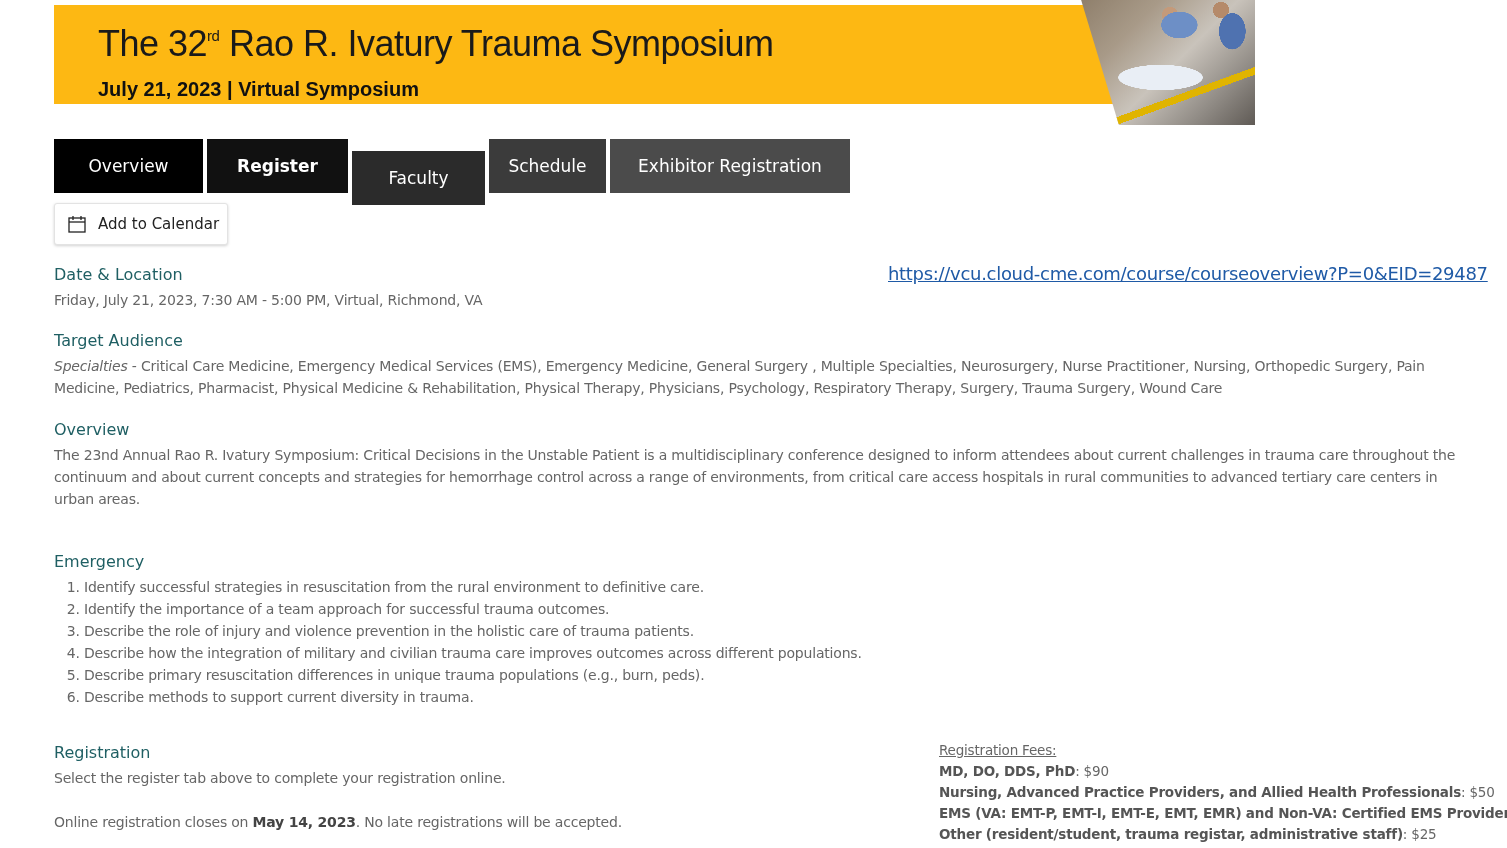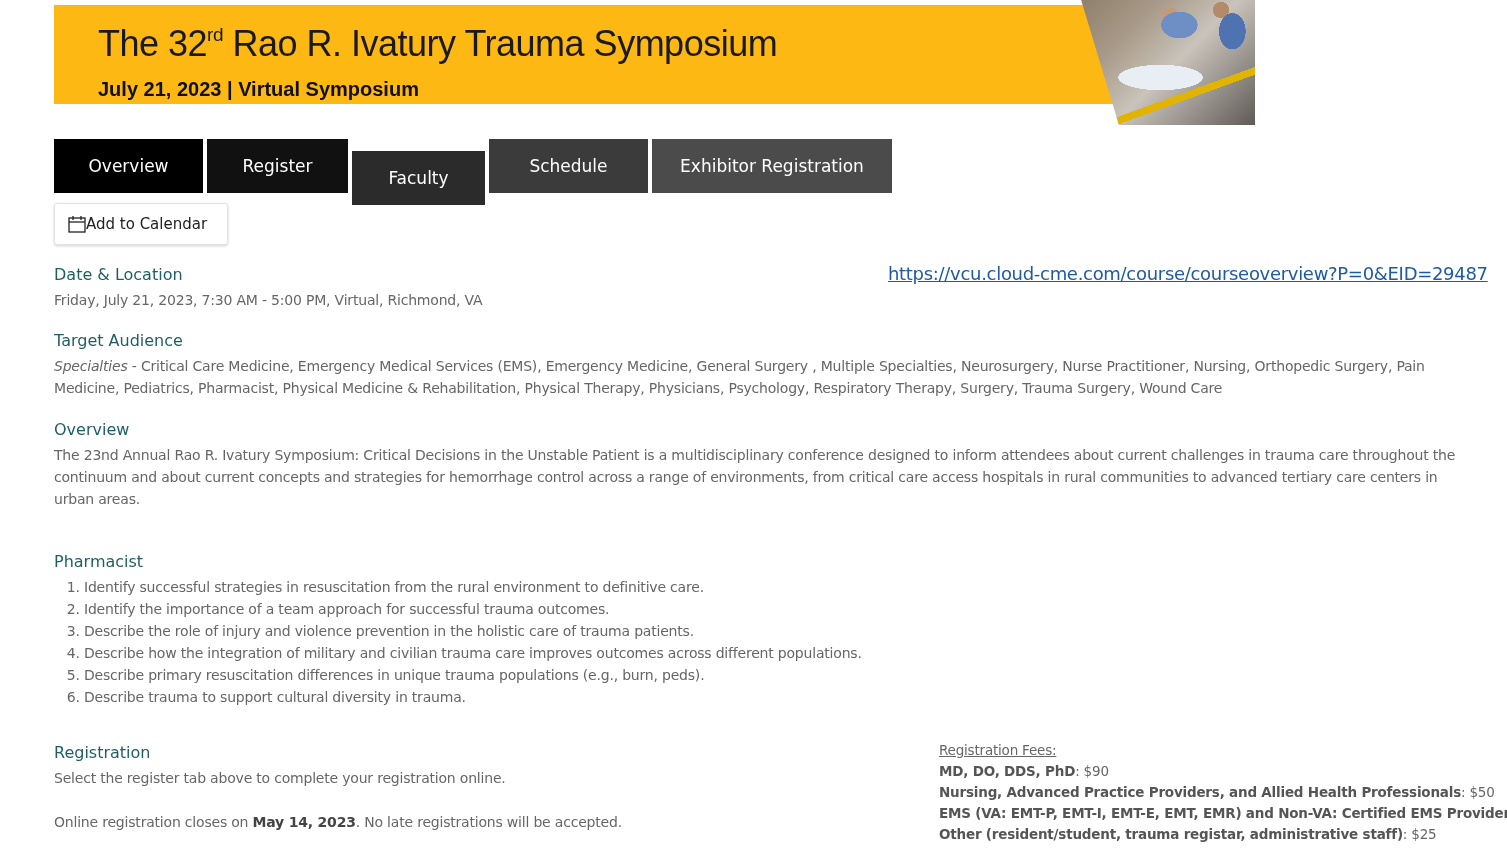--- a/index.html
+++ b/index.html
@@ -15,40 +15,40 @@
       radial-gradient(ellipse 30px 22px at 60% 20%, #6d8fc6 0 60%, transparent 61%),
       radial-gradient(ellipse 22px 30px at 88% 25%, #4f72b0 0 60%, transparent 61%),
       radial-gradient(circle 9px at 55% 12%, #c49a7a 0 90%, transparent 91%),
       radial-gradient(circle 9px at 82% 8%, #b58a6a 0 90%, transparent 91%),
       radial-gradient(ellipse 60px 18px at 50% 62%, #e9eef5 0 70%, transparent 71%),
       linear-gradient(160deg, transparent 70%, #e0b400 70% 74%, transparent 74%),
       linear-gradient(135deg, #8a7a66 0%, #a89a88 30%, #c9c3bb 55%, #8f8a84 80%, #5f5a55 100%);
   }
   .banner-title { position: absolute; left: 44px; top: 18px; font-size: 36px; color: #1a1a1a;
     font-family: "Liberation Sans", sans-serif; letter-spacing: -0.5px; white-space: nowrap; }
-  .banner-title sup { font-size: 19px; vertical-align: 15px; margin-top: 8px; }
+  .banner-title sup { font-size: 15px; vertical-align: 15px; margin-top: 8px; }
   .banner-sub { position: absolute; left: 44px; top: 73px; font-size: 20px; font-weight: bold; color: #111;
     white-space: nowrap; }
 
   
   .tabs { position: absolute; left: 54px; top: 139px; height: 54px; display: flex; gap: 4px; }
   .tab { height: 54px; color: #fff; font-size: 17px; display: flex; align-items: center; justify-content: center;
     font-family: "DejaVu Sans", sans-serif; cursor: pointer; }
   .tab-0 { width: 149px; background: #000000; }
-  .tab-1 { width: 141px; background: #111111; }
+  .tab-1 { width: 141px; background: #111111; font-weight: bold; }
   .tab-2 { width: 133px; background: #2b2b2b; margin-top: 12px; }
-  .tab-3 { width: 159px; background: #3b3b3b; }
+  .tab-3 { width: 117px; background: #3b3b3b; }
   .tab-4 { width: 240px; background: #4b4b4b; }
 
   
   .cal-btn { position: absolute; left: 54px; top: 203px; width: 172px; height: 40px; border: 1px solid #e3e3e3;
     border-radius: 3px; box-shadow: 0 1px 3px rgba(0,0,0,0.18); background: #fff; display: flex; align-items: center;
     cursor: pointer; }
   .cal-icon { margin-left: 13px; width: 18px; height: 18px; }
-  .cal-label { margin-left: 0; font-size: 15px; color: #222; font-family: "DejaVu Sans", sans-serif; }
+  .cal-label { margin-left: 12px; font-size: 15px; color: #222; font-family: "DejaVu Sans", sans-serif; }
 
   
   .h { position: absolute; left: 54px; font-size: 16px; color: #1f5f63; font-family: "DejaVu Sans", sans-serif; }
   .p { position: absolute; left: 54px; font-size: 14px; color: #666; font-family: "DejaVu Sans", sans-serif;
        line-height: 22px; letter-spacing: -0.2px; }
   .link { position: absolute; left: 888px; top: 263px; font-size: 18px; color: #1f5aa6; text-decoration: underline;
        font-family: "DejaVu Sans", sans-serif; letter-spacing: -0.3px; cursor: pointer; white-space: nowrap; }
   em { font-style: italic; }
   ol { margin: 0; padding: 0 0 0 30px; }
   ol li { padding-left: 0; }
@@ -91,29 +91,29 @@
 
 <div class="h" style="top:265px;">Date &amp; Location</div>
 <div class="p" style="top:289px;">Friday, July 21, 2023, 7:30 AM - 5:00 PM, Virtual, Richmond, VA</div>
 
 <div class="h" style="top:331px;">Target Audience</div>
 <div class="p" style="top:355px; width:1400px;"><em>Specialties</em><span> - Critical Care Medicine, Emergency Medical Services (EMS), Emergency Medicine, General Surgery , Multiple Specialties, Neurosurgery, Nurse Practitioner, Nursing, Orthopedic Surgery, Pain Medicine, Pediatrics, Pharmacist, Physical Medicine &amp; Rehabilitation, Physical Therapy, Physicians, Psychology, Respiratory Therapy, Surgery, Trauma Surgery, Wound Care</span></div>
 
 <div class="h" style="top:420px;">Overview</div>
 <div class="p" style="top:444px; width:1410px;">The 23nd Annual Rao R. Ivatury Symposium: Critical Decisions in the Unstable Patient is a multidisciplinary conference designed to inform attendees about current challenges in trauma care throughout the continuum and about current concepts and strategies for hemorrhage control across a range of environments, from critical care access hospitals in rural communities to advanced tertiary care centers in urban areas.</div>
 
-<div class="h" style="top:552px;">Pharmacist</div>
+<div class="h" style="top:552px;">Emergency</div>
 <div class="p" style="top:576px; width:900px;">
   <ol>
     <li>Identify successful strategies in resuscitation from the rural environment to definitive care.</li>
     <li>Identify the importance of a team approach for successful trauma outcomes.</li>
     <li>Describe the role of injury and violence prevention in the holistic care of trauma patients.</li>
     <li>Describe how the integration of military and civilian trauma care improves outcomes across different populations.</li>
     <li>Describe primary resuscitation differences in unique trauma populations (e.g., burn, peds).</li>
-    <li>Describe trauma to support cultural diversity in trauma.</li>
+    <li>Describe methods to support current diversity in trauma.</li>
   </ol>
 </div>
 
 <div class="h" style="top:743px;">Registration</div>
 <div class="p" style="top:767px;">Select the register tab above to complete your registration online.</div>
 <div class="p" style="top:811px;"><span>Online registration closes on </span><b>May 14, 2023</b><span>. No late registrations will be accepted.</span></div>
 
 <div class="fees">
   <div class="ul">Registration Fees:</div>
   <div><b>MD, DO, DDS, PhD</b><span>: $90</span></div>

